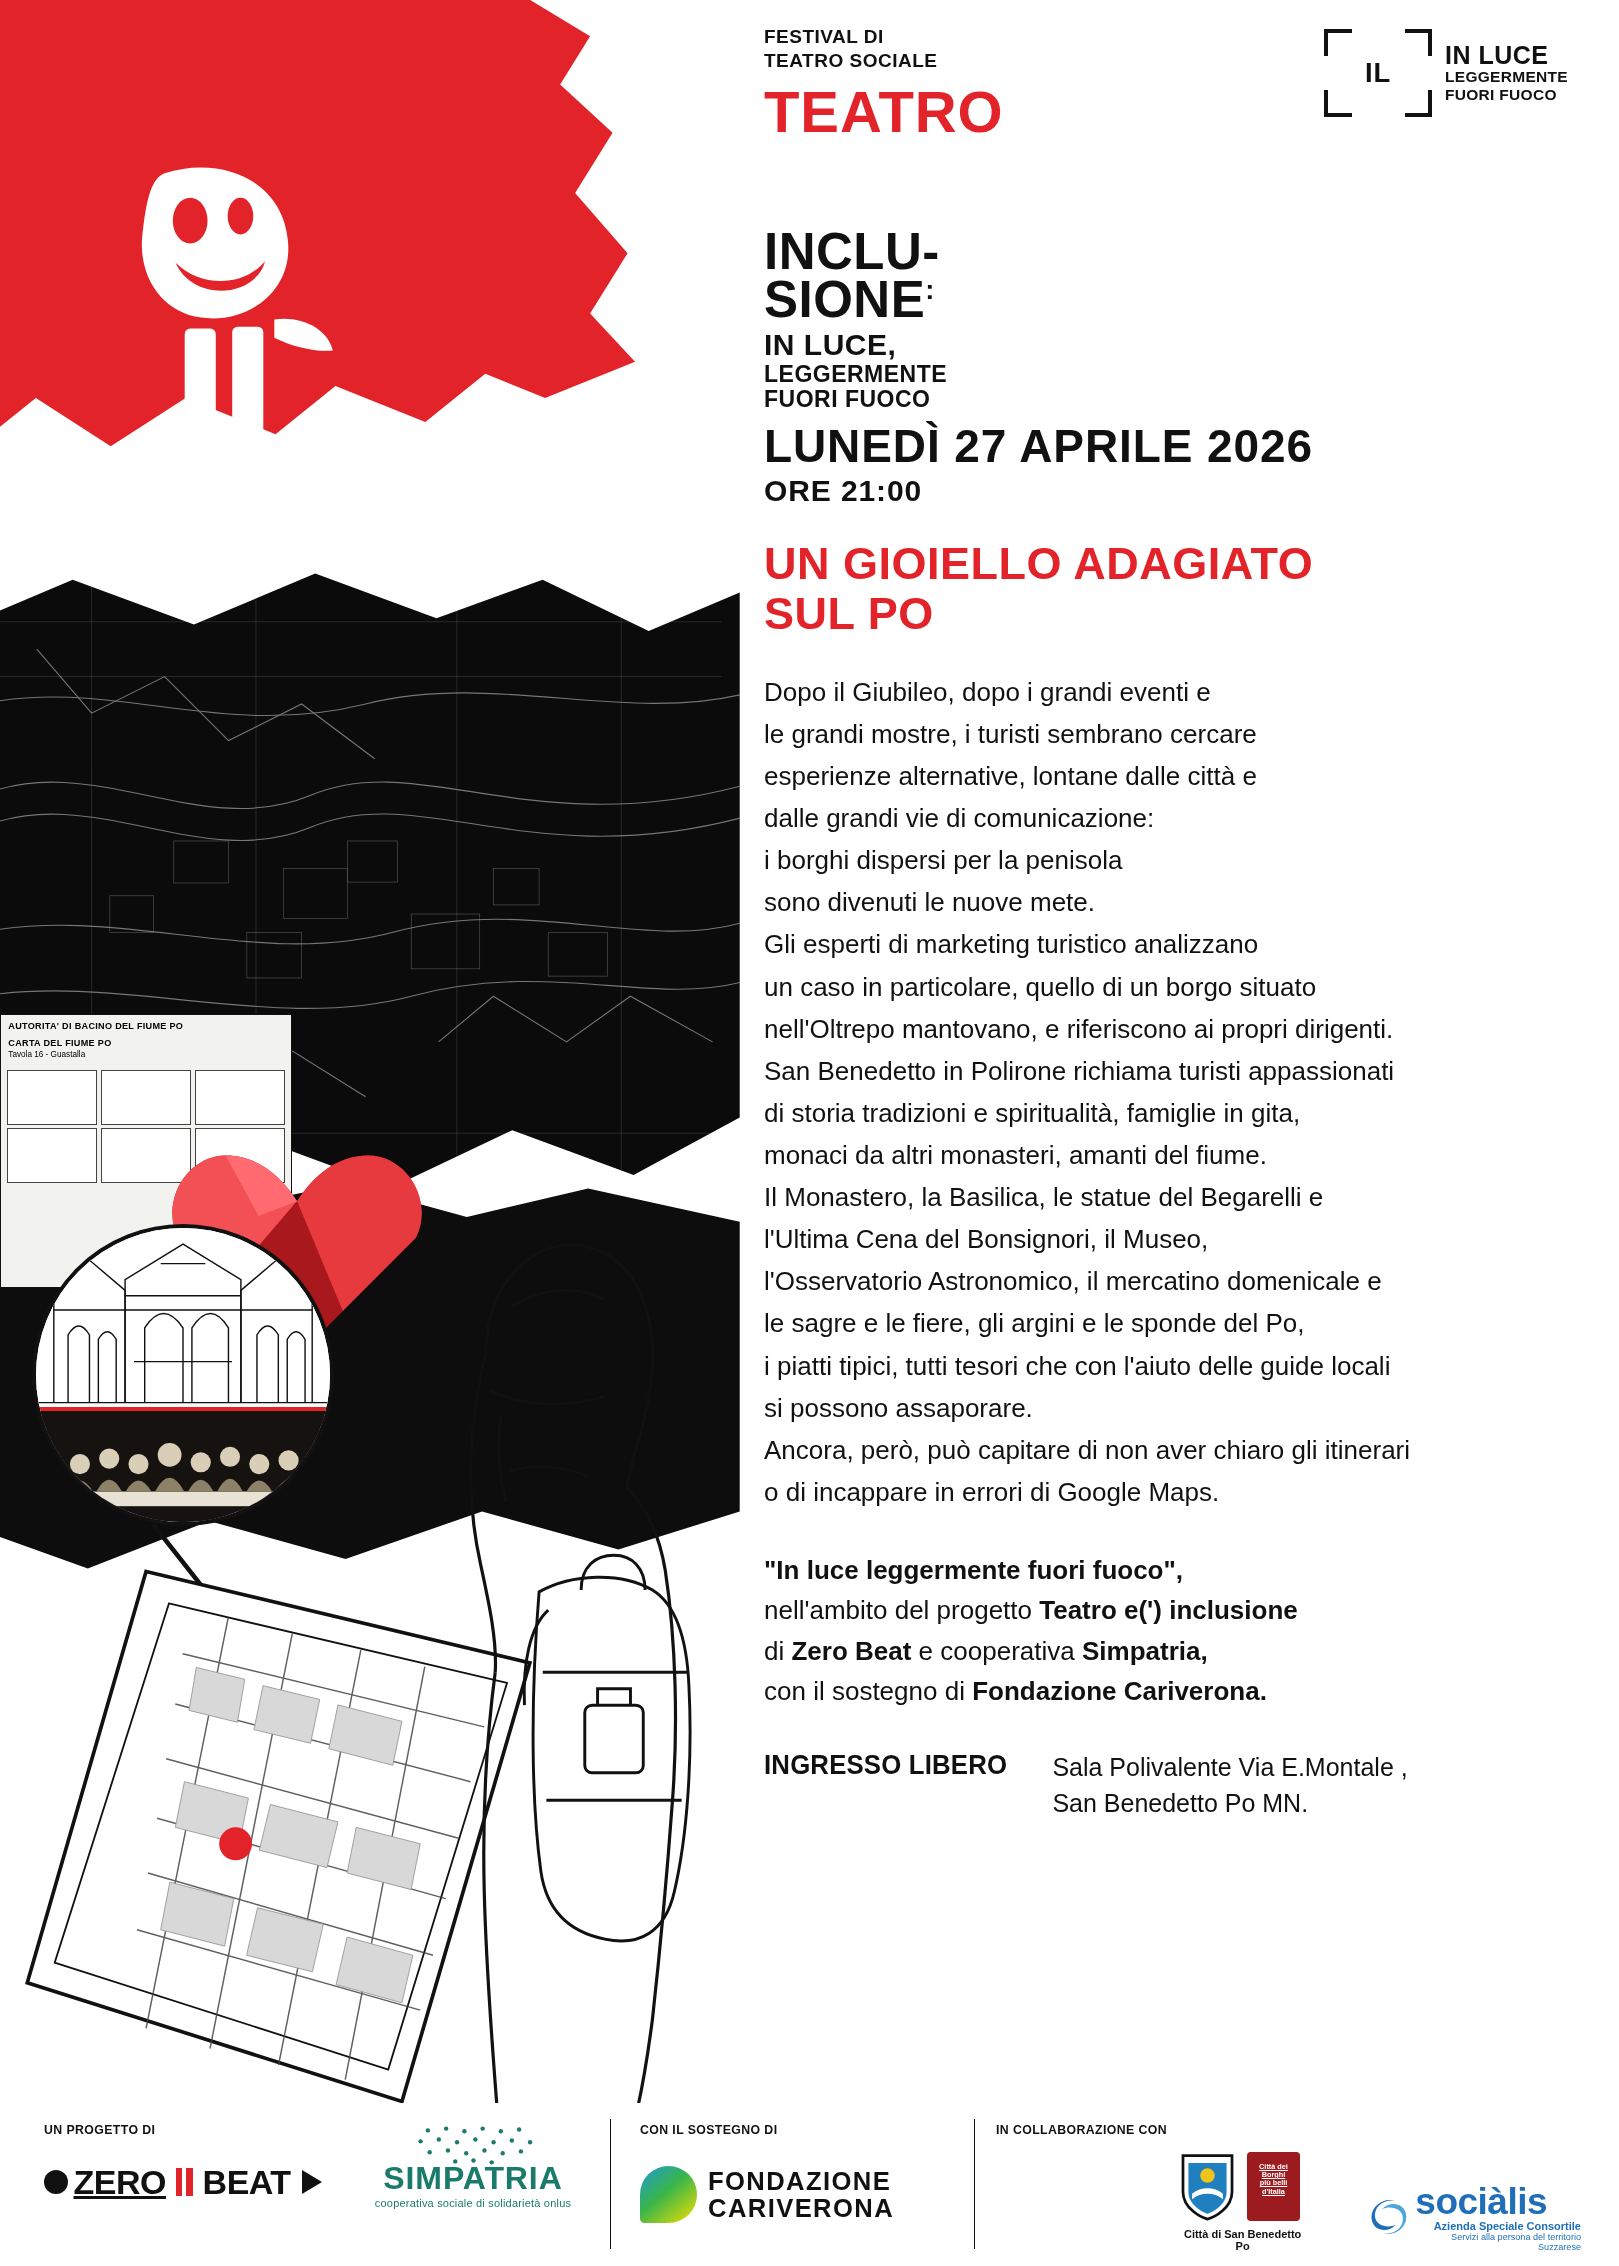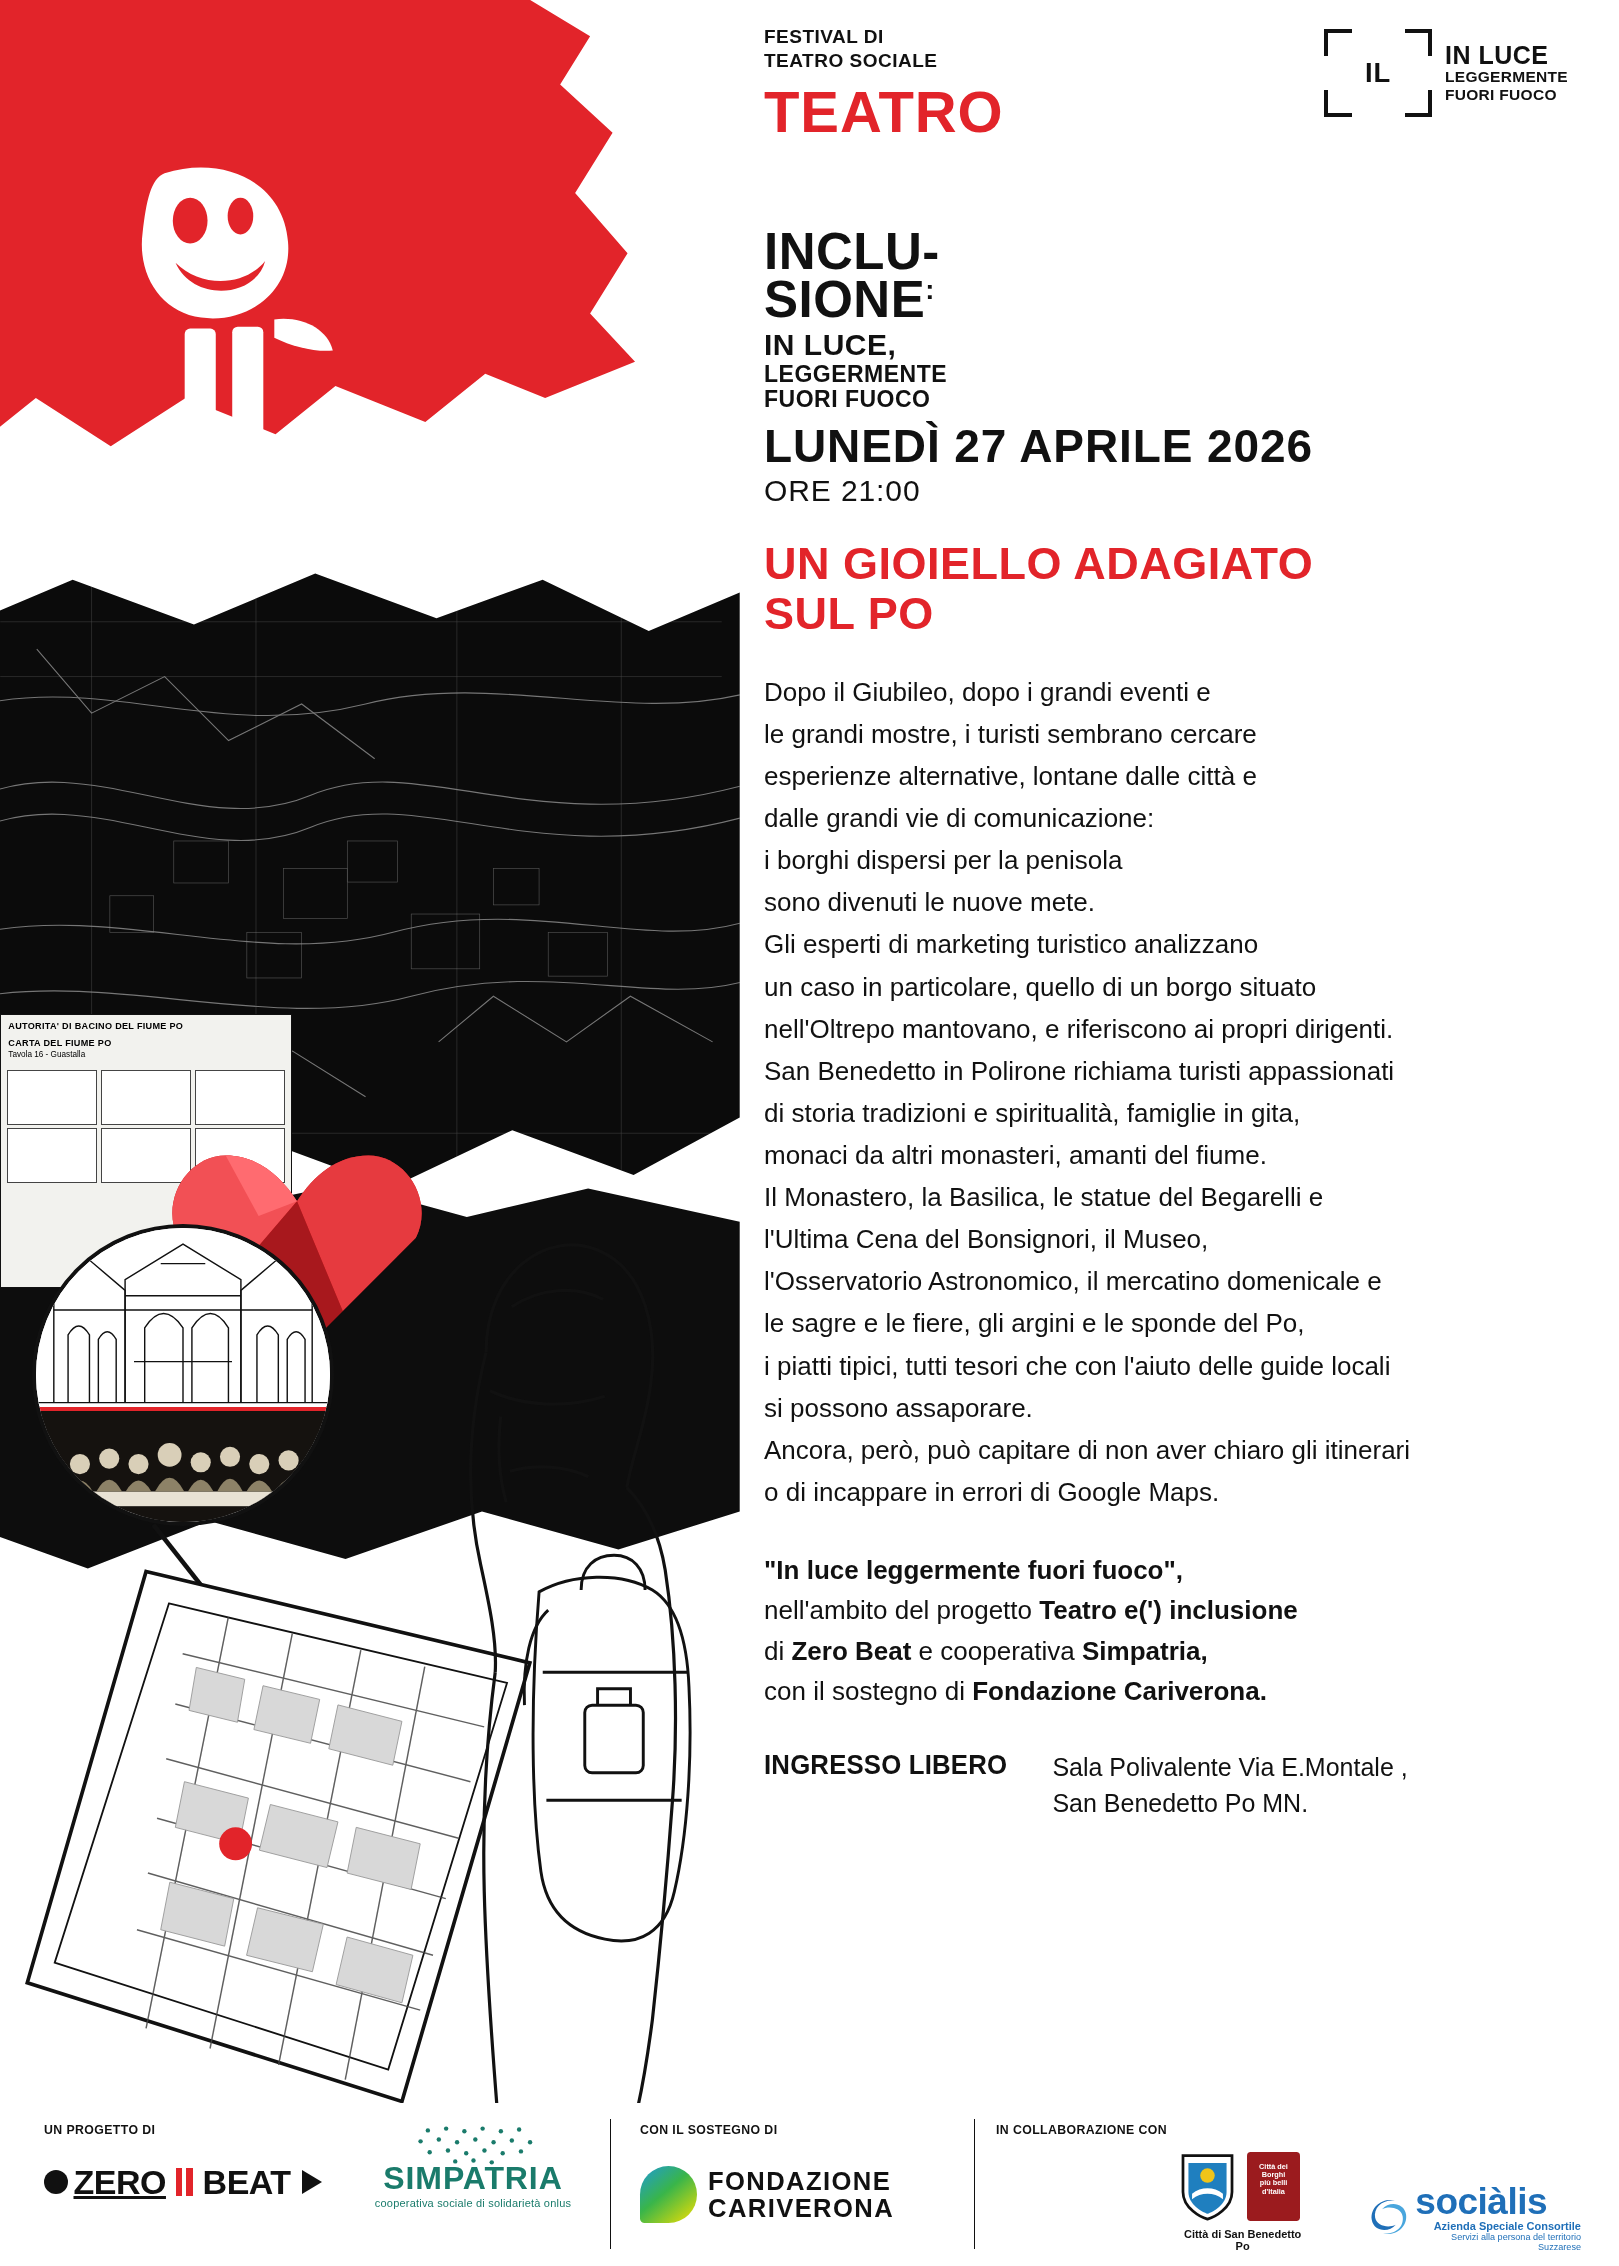--- a/index.html
+++ b/index.html
@@ -155,21 +155,21 @@
   
   .right-col {
     position: absolute;
     left: 764px; top: 422px;
     width: 804px;
   }
   .date-line {
     font-size: 46px; font-weight: bold; color: #111; letter-spacing: 0.9px; line-height: 1.05;
   }
   .time-line {
-    margin-top: 3.7px; font-size: 30px; font-weight: normal; color: #111; letter-spacing: 0.9px;
+    margin-top: 3.7px; font-size: 30px; font-weight: bold; color: #111; letter-spacing: 0.9px;
   }
   .show-title {
     margin-top: 31px;
     font-size: 45px; font-weight: bold; color: #e2242a; line-height: 1.12; letter-spacing: 0.5px;
   }
   .body-text {
     margin-top: 31px;
     font-size: 26px; color: #111; line-height: 1.62;
   }
   .body-text p { margin: 0; }
@@ -226,21 +226,21 @@
     background: linear-gradient(140deg, #1f9ad6 0%, #39b54a 45%, #f5e000 100%);
   }
   .cv-txt .c1 { font-size: 25.6px; font-weight: bold; color: #111; letter-spacing: 1.4px; line-height: 1.02; }
   .cv-txt .c2 { font-size: 25.6px; font-weight: bold; color: #111; letter-spacing: 1.4px; line-height: 1.02; }
 
   .comune-wrap { text-align: center; }
   .crest { width: 57px; height: 69px; display: inline-block; vertical-align: bottom; }
   .borgo-badge {
     display: inline-block; vertical-align: bottom; width: 53px; height: 69px;
     background: #9b1b1e; color: #fff; font-size: 7.3px; font-weight: bold;
-    border-radius: 3.7px; padding-top: 11px; line-height: 1.15; text-align: center;
+    border-radius: 3.7px; padding-top: 11px; line-height: 1.15; text-align: center; text-decoration: underline;
   }
   .comune-name { margin-top: 7.3px; font-size: 11px; font-weight: bold; color: #111; }
 
   .socialis-wrap { margin-top: 31px; }
   .soc-row { display: flex; align-items: center; gap: 7.3px; }
   .soc-mark { width: 40px; height: 42px; }
   .soc-name { font-size: 37px; font-weight: bold; color: #1f6fb8; letter-spacing: -0.5px; line-height: 1; }
   .soc-l1 { font-size: 11px; font-weight: bold; color: #1f6fb8; text-align: right; }
   .soc-l2 { font-size: 9.1px; color: #1f6fb8; text-align: right; }
 </style>

